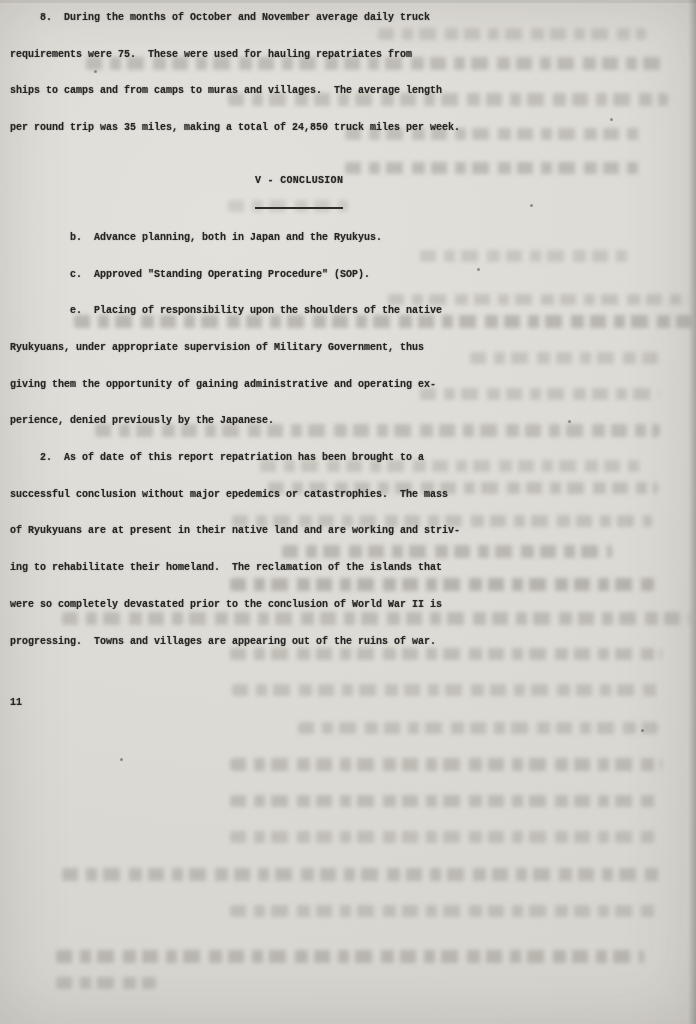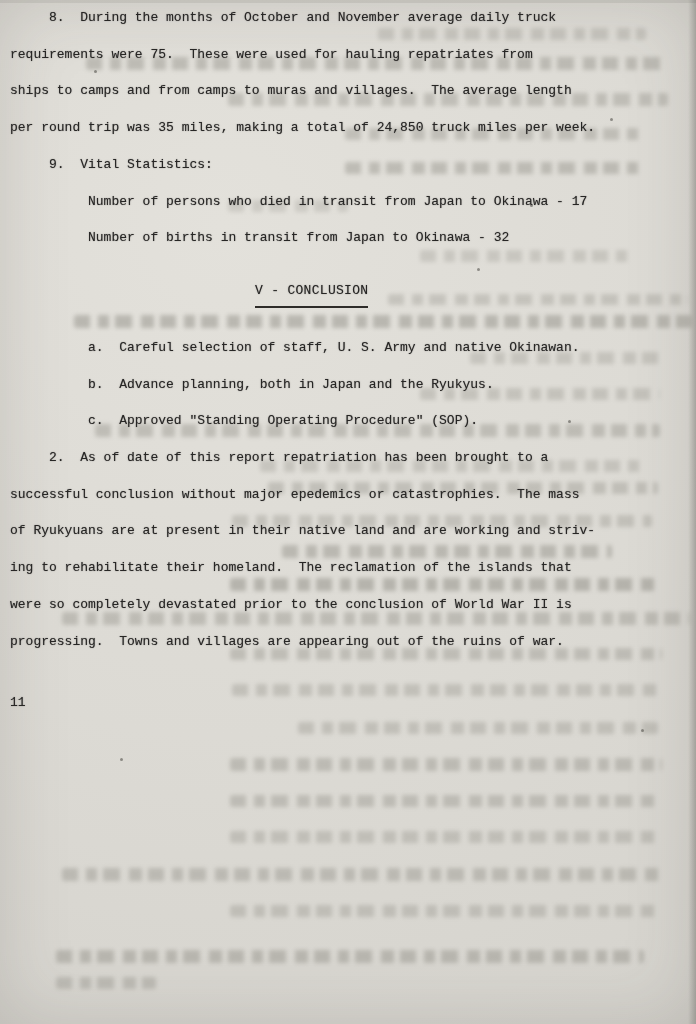--- a/index.html
+++ b/index.html
@@ -22,38 +22,38 @@
   
   .page::before {
     content: "";
     position: absolute; top: 0; left: 0; right: 0; height: 3px;
     background: rgba(70,68,63,0.10);
     pointer-events: none;
   }
   .text-col {
     position: absolute;
     top: 0; left: 10px; right: 0;
-    font-weight: normal;
-    font-size: 13px;
+    font-weight: bold;
+    font-size: 10px;
     line-height: 36.7px;
     color: #272625;
     text-shadow: 0 0 1.2px rgba(44, 42, 40, 0.55);
     z-index: 2;
   }
   pre.tt {
     margin: 0;
     font: inherit;
     white-space: pre;
   }
   .heading-row { height: 32px; margin: 20px 0 21px; line-height: 28px; }
   .heading {
     display: inline-block;
     margin-left: 245px;
     border-bottom: 2px solid #2e2c29;
-    padding-bottom: 1px;
+    padding-bottom: 12px;
     letter-spacing: 0.3px;
   }
   .pagenum { margin-top: 25px; text-align: left; }
   
   #ghost-layer { position: absolute; inset: 0; z-index: 1; pointer-events: none; }
   .ghost {
     position: absolute;
     color: #8f8d85;
     background: repeating-linear-gradient(90deg,
       currentColor 0 16px, transparent 16px 24px,
@@ -113,29 +113,29 @@
       <div class="speck" style="top: 420px; left: 568px;"></div>
       <div class="speck" style="top: 729px; left: 641px;"></div>
       <div class="speck" style="top: 758px; left: 120px;"></div>
     </div>
 
   <div class="text-col">
     <pre class="tt">     8.  During the months of October and November average daily truck
 requirements were 75.  These were used for hauling repatriates from
 ships to camps and from camps to muras and villages.  The average length
 per round trip was 35 miles, making a total of 24,850 truck miles per week.</pre>
-    <pre class="tt">     9.  Vital Statistics:
-          Number of persons who died in transit from Japan to Okinawa - 17
-          Number of births in transit from Japan to Okinawa - 32</pre>
     <div class="heading-row">
       <span class="heading">V - CONCLUSION</span>
     </div>
-    <pre class="tt">          a.  Careful selection of staff, U. S. Army and native Okinawan.</pre>
     <pre class="tt">          b.  Advance planning, both in Japan and the Ryukyus.</pre>
     <pre class="tt">          c.  Approved "Standing Operating Procedure" (SOP).</pre>
+    <pre class="tt">          e.  Placing of responsibility upon the shoulders of the native
+Ryukyuans, under appropriate supervision of Military Government, thus
+giving them the opportunity of gaining administrative and operating ex-
+perience, denied previously by the Japanese.</pre>
     <pre class="tt">     2.  As of date of this report repatriation has been brought to a
 successful conclusion without major epedemics or catastrophies.  The mass
 of Ryukyuans are at present in their native land and are working and striv-
 ing to rehabilitate their homeland.  The reclamation of the islands that
 were so completely devastated prior to the conclusion of World War II is
 progressing.  Towns and villages are appearing out of the ruins of war.</pre>
     <div class="pagenum">11</div>
   </div>
 
 </div>

